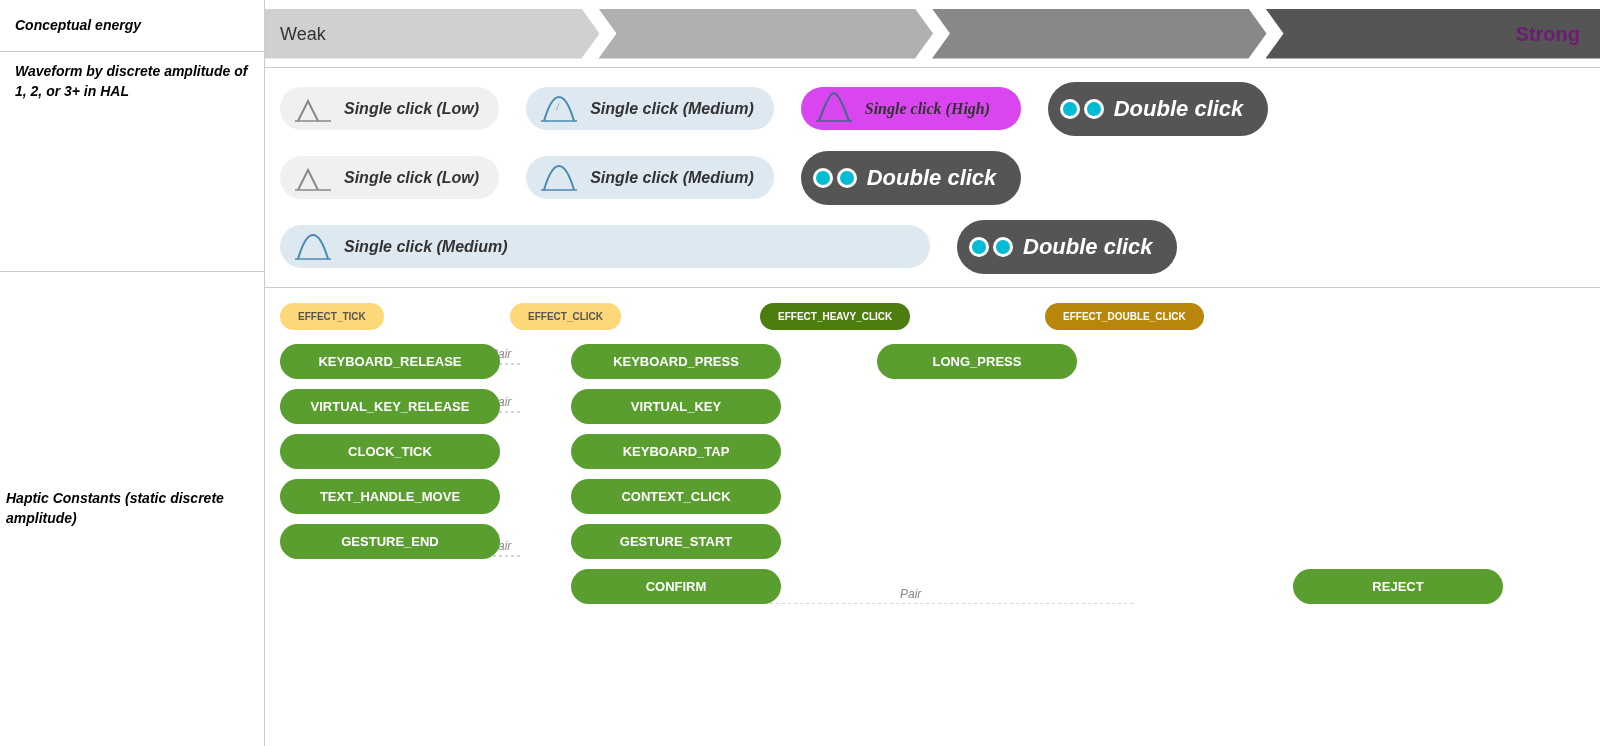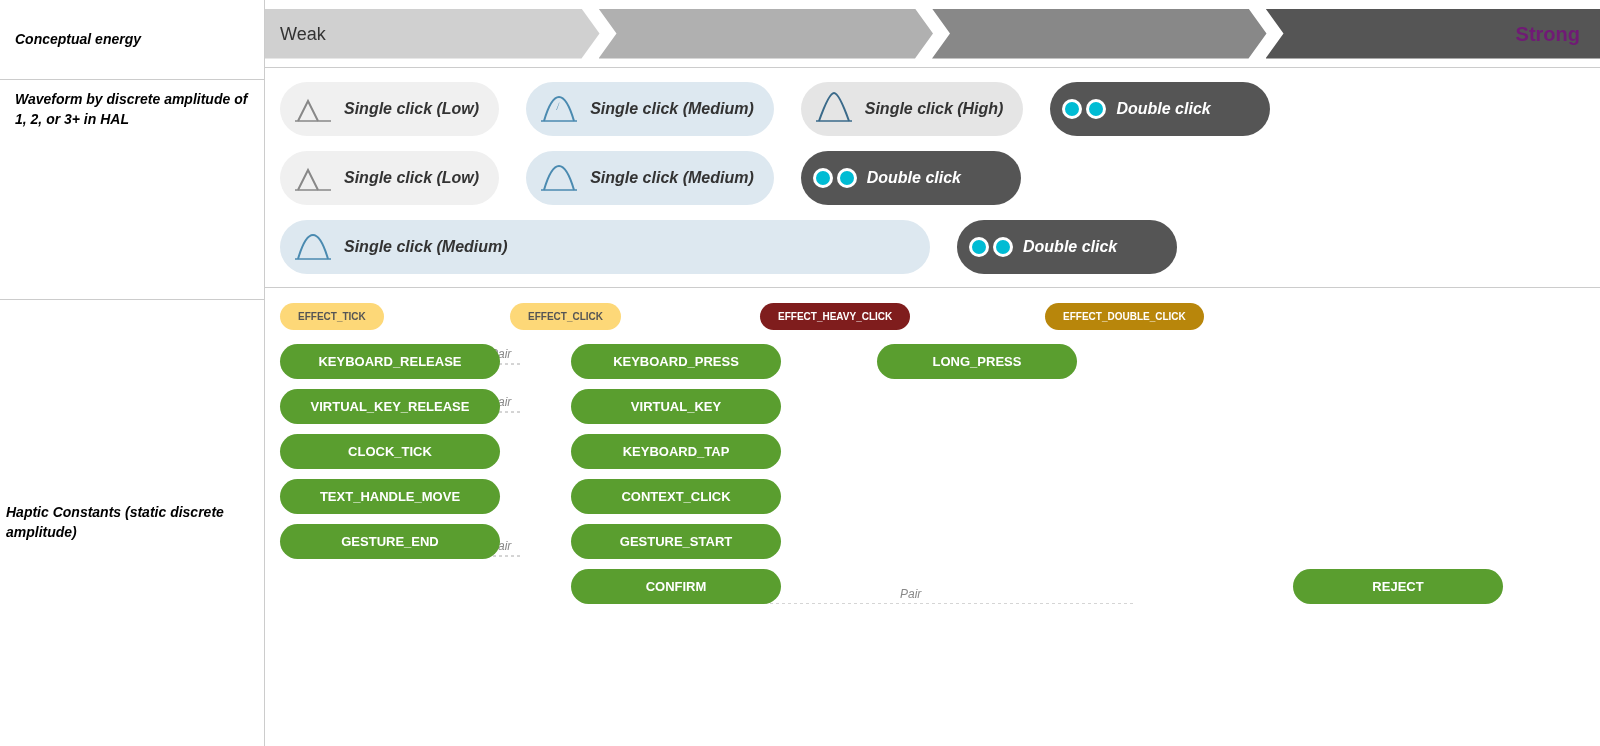--- a/index.html
+++ b/index.html
@@ -20,21 +20,21 @@
 
     
     .left-labels {
       width: 265px;
       display: flex;
       flex-direction: column;
       border-right: 1px solid #ccc;
     }
 
     .label-top {
-      height: 80px;
+      height: 52px;
       display: flex;
       align-items: center;
       padding: 10px 15px;
       border-bottom: 1px solid #ccc;
     }
 
     .label-waveform {
       flex: 0 0 220px;
       display: flex;
       align-items: flex-start;
@@ -121,21 +121,21 @@
       display: flex;
       align-items: center;
       height: 60px;
     }
 
     .waveform-pill {
       display: flex;
       align-items: center;
       background: #e8e8e8;
       border-radius: 35px;
-      height: 54px;
+      height: 43px;
       padding: 0 20px 0 12px;
       gap: 10px;
       flex: 1;
       margin-right: 15px;
     }
 
     .waveform-icon {
       width: 42px;
       height: 42px;
       display: flex;
@@ -172,21 +172,21 @@
       width: 20px;
       height: 20px;
       border-radius: 50%;
       background: #00bcd4;
       border: 3px solid #fff;
     }
 
     .double-click-label {
       font-style: italic;
       font-weight: bold;
-      font-size: 16px;
+      font-size: 22px;
       color: #fff;
       white-space: nowrap;
     }
 
     
     .haptic-section {
       flex: 1;
       padding: 15px 15px 10px 15px;
       position: relative;
     }
@@ -279,21 +279,21 @@
           <div class="waveform-icon">
             <svg width="40" height="40" viewBox="0 0 40 40">
               <path d="M5,32 Q12,8 20,8 Q28,8 35,32" fill="none" stroke="#4a8ab0" stroke-width="2"></path>
               <line x1="2" y1="32" x2="38" y2="32" stroke="#4a8ab0" stroke-width="1.5"></line>
               <text x="20" y="20" text-anchor="middle" fill="#4a8ab0" font-size="8" transform="rotate(-20,20,20)">⟋</text>
             </svg>
           </div>
           <span class="waveform-label">Single click (Medium)</span>
         </div>
 
-        <div class="waveform-pill" style="flex:0 0 auto;min-width:220px;background:#e5e5e5;">
+        <div class="waveform-pill" style="flex:0 0 auto;min-width:220px;background:#d946ef;font-family:Liberation Serif, serif;">
           <div class="waveform-icon">
             <svg width="40" height="40" viewBox="0 0 40 40">
               <path d="M5,32 Q15,4 20,4 Q25,4 35,32" fill="none" stroke="#3a6a8a" stroke-width="2"></path>
               <line x1="2" y1="32" x2="38" y2="32" stroke="#3a6a8a" stroke-width="1.5"></line>
             </svg>
           </div>
           <span class="waveform-label">Single click (High)</span>
         </div>
 
         <div class="double-click-pill">
@@ -362,21 +362,21 @@
     <div class="haptic-section">
 
       <div class="effect-row" style="display:flex;align-items:center;margin-bottom:14px;gap:0;">
         <div style="width:195px;">
           <span class="effect-badge" style="background:#fdd878;color:#555;display:inline-block;">EFFECT_TICK</span>
         </div>
         <div style="width:175px;margin-left:35px;">
           <span class="effect-badge" style="background:#fdd878;color:#555;display:inline-block;">EFFECT_CLICK</span>
         </div>
         <div style="width:185px;margin-left:75px;">
-          <span class="effect-badge" style="background:#7f1d1d;color:#fff;display:inline-block;">EFFECT_HEAVY_CLICK</span>
+          <span class="effect-badge" style="background:#4d7c0f;color:#fff;display:inline-block;">EFFECT_HEAVY_CLICK</span>
         </div>
         <div style="margin-left:100px;">
           <span class="effect-badge" style="background:#b8860b;color:#fff;display:inline-block;">EFFECT_DOUBLE_CLICK</span>
         </div>
       </div>
 
       <div style="position:relative;">
 
         <svg style="position:absolute;top:0;left:0;width:100%;height:100%;pointer-events:none;z-index:1;">
 

